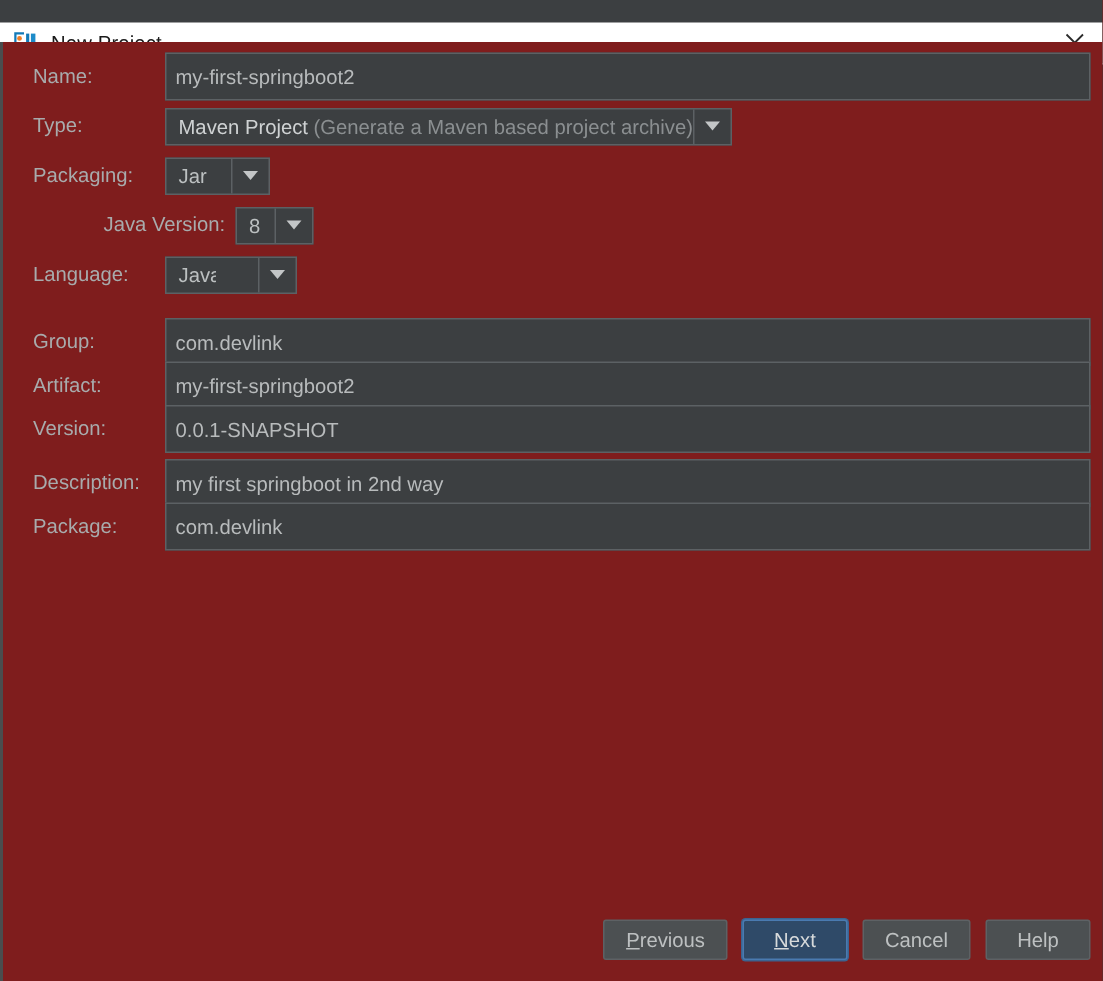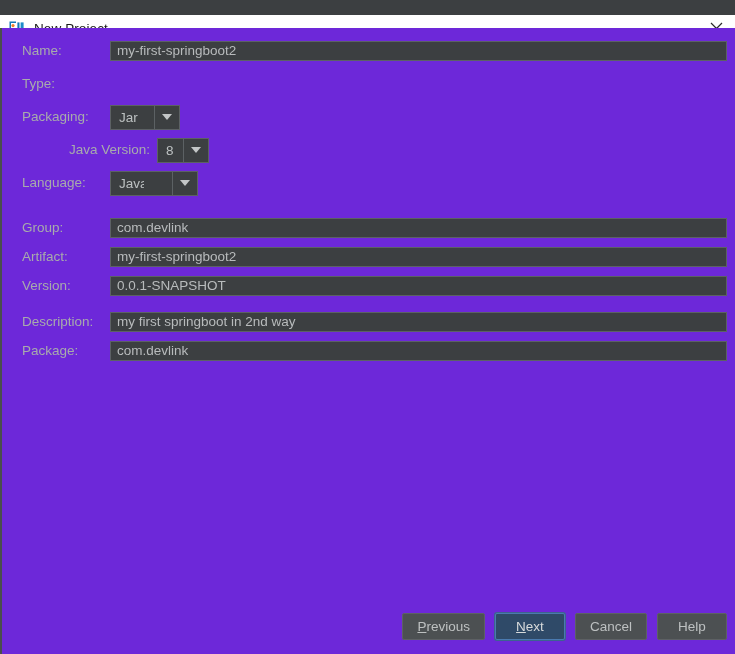--- a/index.html
+++ b/index.html
@@ -53,21 +53,21 @@
   }
   .title-close svg { display: block; }
 
   
   .dialog-body {
     position: absolute;
     left: 0;
     top: 28px;
     right: 0;
     bottom: 0;
-    background: #6d28d9;
+    background: #7f1d1d;
     text-decoration: underline;
   }
   .left-edge {
     position: absolute;
     left: 0;
     top: 0;
     width: 2px;
     height: 100%;
     background: #4a4d4e;
   }
@@ -94,21 +94,21 @@
     color: #a8abac;
     white-space: nowrap;
     line-height: 26px;
   }
 
   
   .tfield {
     position: absolute;
     left: 110px;
     right: 8px;
-    height: 20px;
+    height: 32px;
     box-sizing: border-box;
     border: 1px solid #5c6164;
     background: #3c3f41;
     color: #b8bbbc;
     font-family: "Liberation Sans", sans-serif;
     font-size: 13.5px;
     padding: 0 6px;
     line-height: 22px;
     outline: none;
   }
@@ -220,20 +220,30 @@
 
   <div class="form">
 
     <div class="row" style="top:10px;">
       <span class="lbl">Name:</span>
       <input class="tfield" type="text" value="my-first-springboot2" style="">
     </div>
 
     <div class="row" style="top:43px;">
       <span class="lbl">Type:</span>
+      <div class="combo type">
+        <div class="combo-text">
+          <span class="strong">Maven Project</span>
+          <span>&nbsp;</span>
+          <span class="dim">(Generate a Maven based project archive)</span>
+        </div>
+        <div class="combo-arrow">
+            <i></i>
+          </div>
+      </div>
     </div>
 
     <div class="row" style="top:76px;">
       <span class="lbl">Packaging:</span>
       <div class="combo packaging">
         <div class="combo-text">Jar</div>
         <div class="combo-arrow">
             <i></i>
           </div>
       </div>

